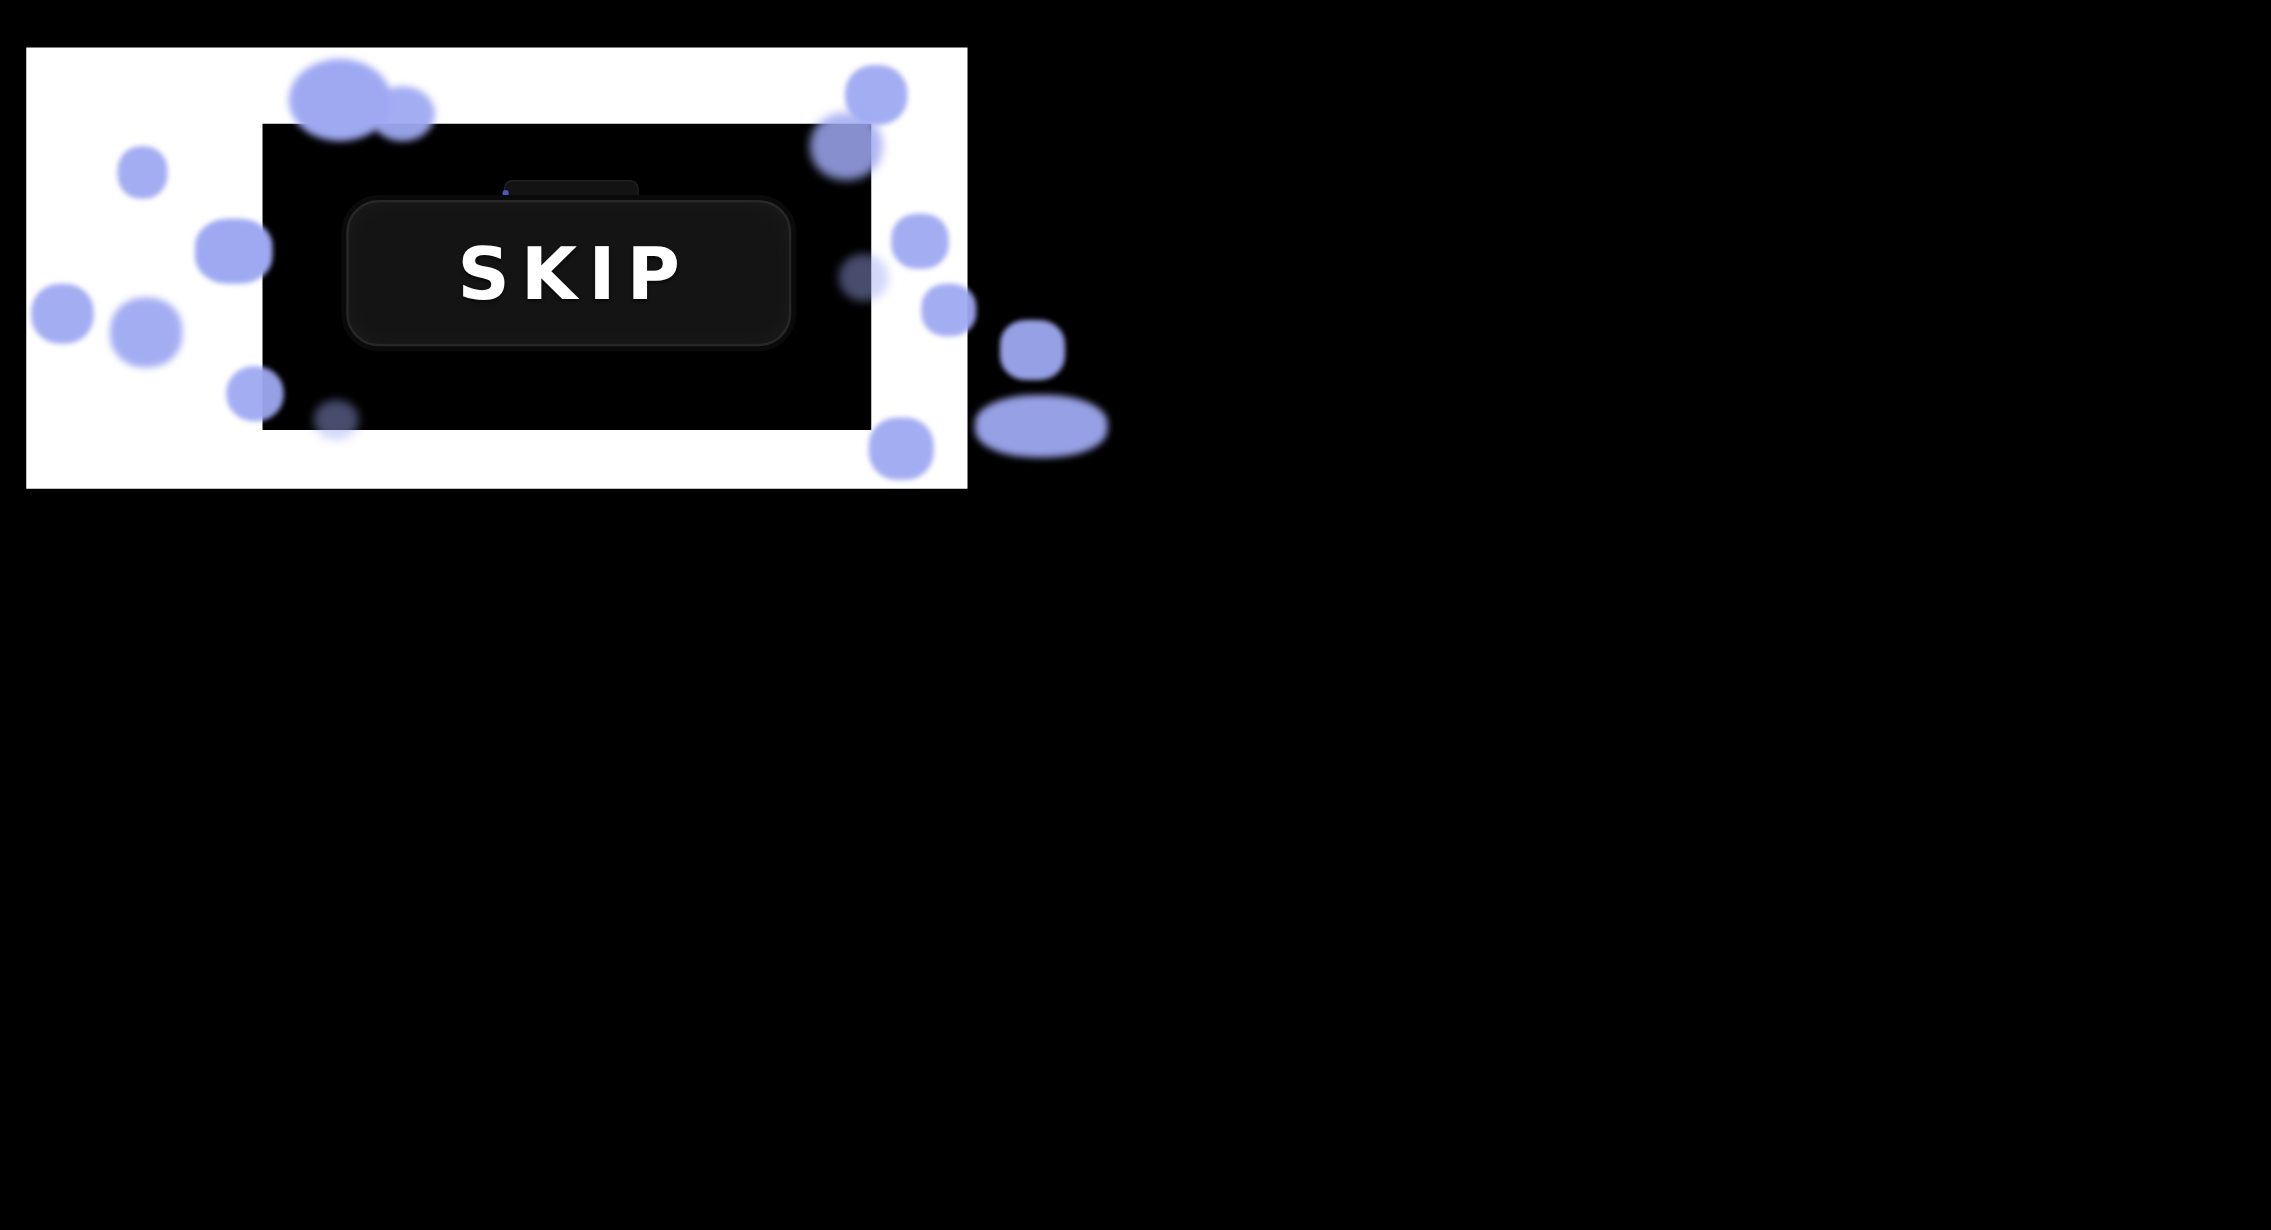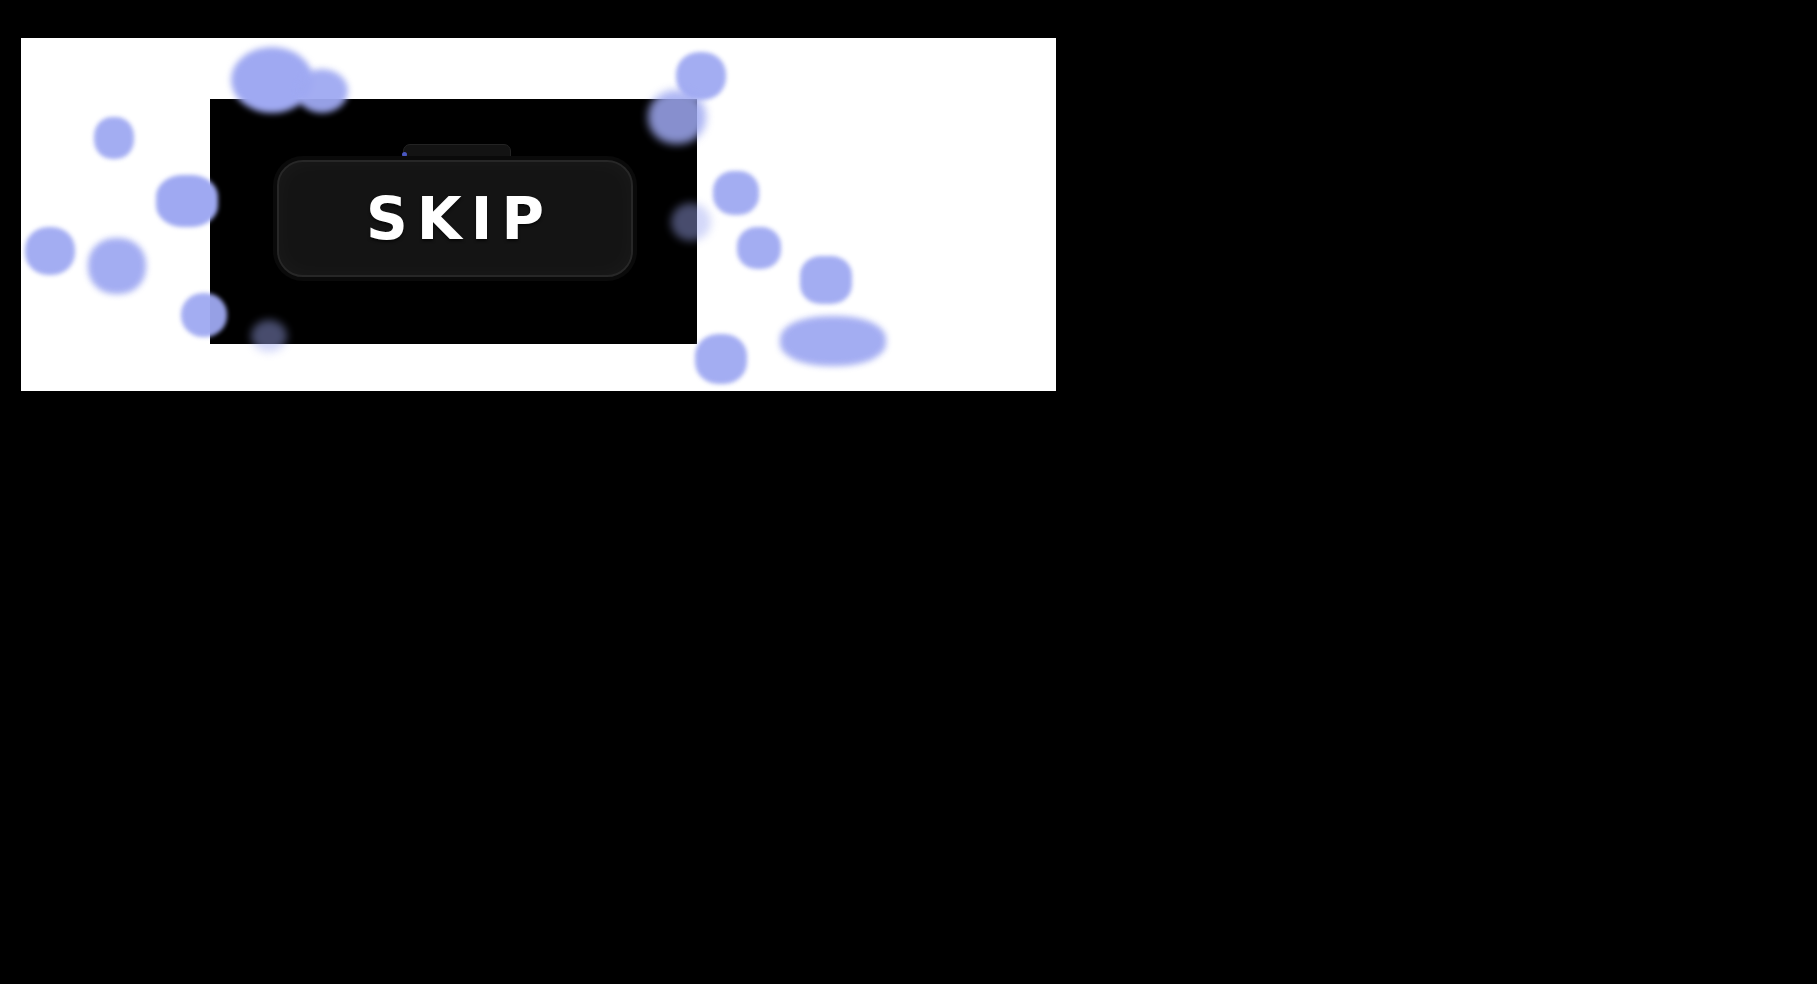--- a/index.html
+++ b/index.html
@@ -10,21 +10,21 @@
     font-family: "DejaVu Sans", "Liberation Sans", sans-serif;
   }
   .viewport {
     position: relative;
     width: 1817px; height: 984px;
     background: #000000;
   }
   .game-panel {
     position: absolute;
     left: 21px; top: 38px;
-    width: 1035px; height: 353px;
+    width: 753px; height: 353px;
     background: #ffffff;
   }
   .game-overlay {
     position: absolute;
     left: 189px; top: 61px;
     width: 487px; height: 245px;
     background: #000000;
     z-index: 1;
   }
   .mini-banner {

